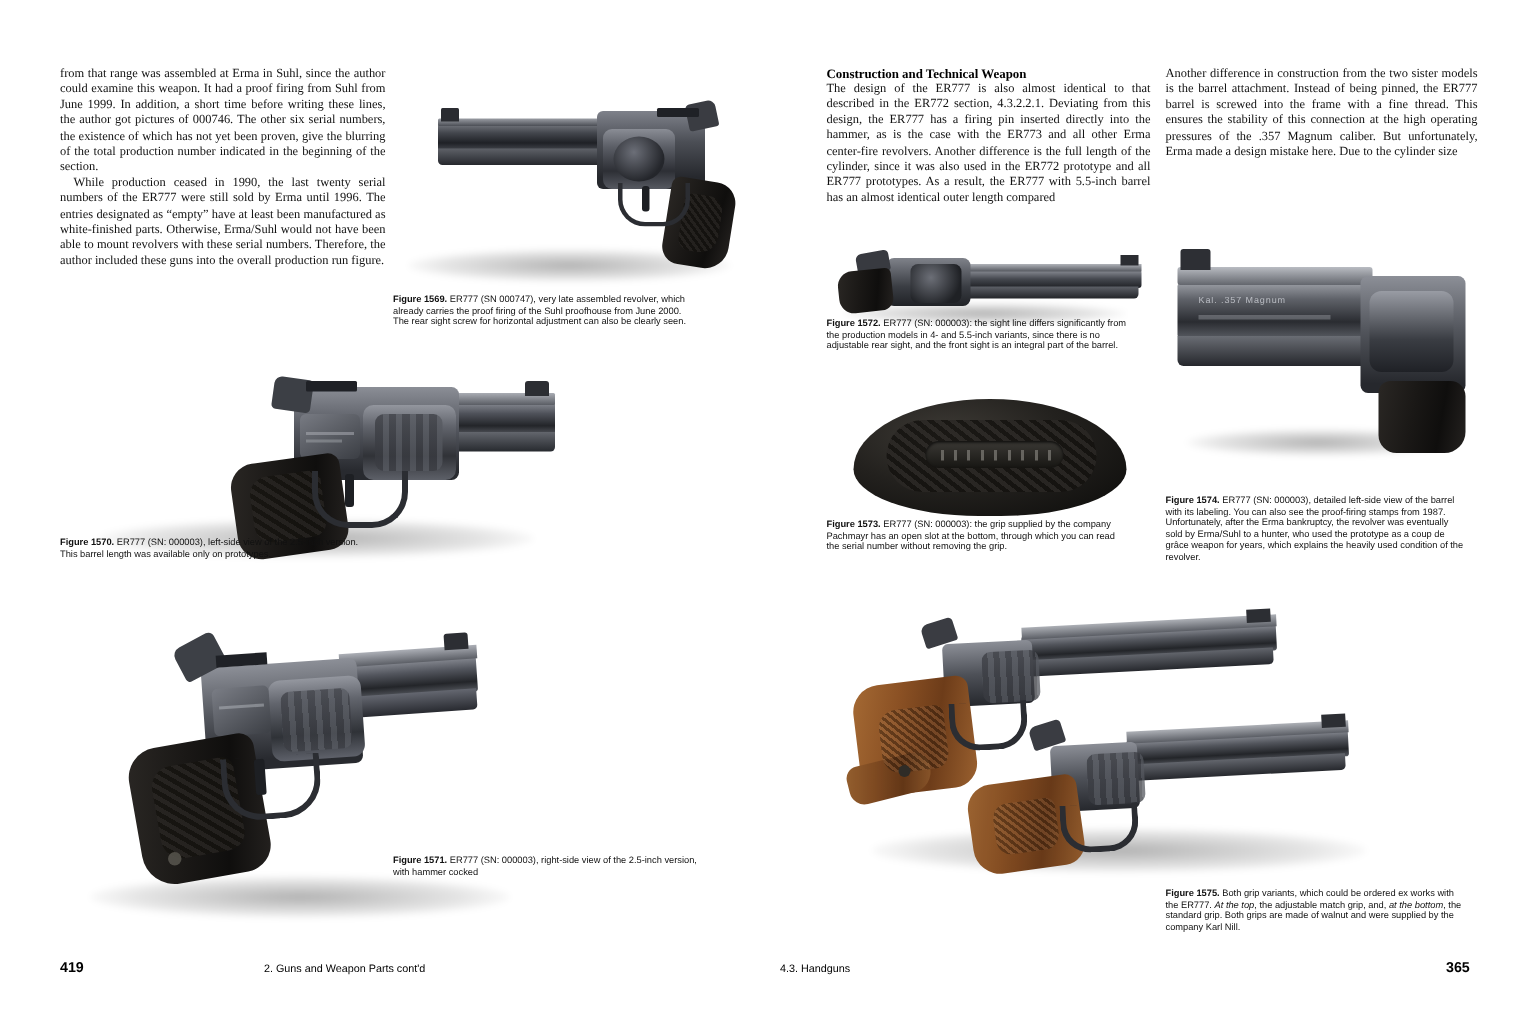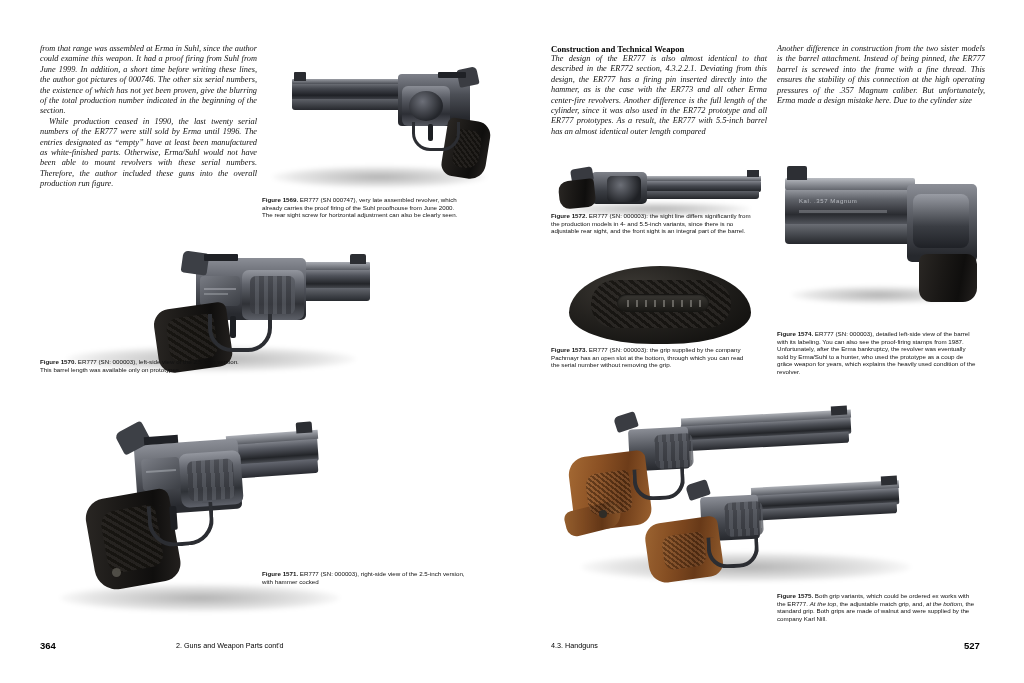--- a/index.html
+++ b/index.html
@@ -27,21 +27,20 @@
 
   
   .body-text {
     position: absolute;
     font-family: "Liberation Serif", serif;
     font-size: 8.3px;
     line-height: 10.4px;
     text-align: justify;
     color: #111111;
     hyphens: auto;
-    font-style: italic;
   }
   .body-text p {
     margin: 0;
     text-indent: 0;
   }
   .body-text p + p {
     text-indent: 9px;
   }
   .section-head {
     position: absolute;
@@ -207,21 +206,21 @@
     <div style="position:absolute; left:72px; top:172px; width:9px; height:9px; border-radius:50%; background:#5d5a53; opacity:.8;"></div>
 
     <div style="position:absolute; left:108px; top:108px; width:58px; height:38px; border:4px solid #2b2d32; border-top:none; border-radius:0 0 26px 26px; transform:rotate(-4deg);"></div>
     <div style="position:absolute; left:130px; top:110px; width:7px; height:24px; background:#1d1f23; border-radius:2px; transform:rotate(-4deg);"></div>
   </div>
 
   <div class="caption" style="left:262px; top:570px; width:208px;">
     <b>Figure 1571.</b><span> ER777 (SN: 000003), right-side view of the 2.5-inch version, with hammer cocked</span>
   </div>
 
-  <div class="folio" style="left:40px;">364</div>
+  <div class="folio" style="left:40px;">419</div>
   <div class="running-head" style="left:176px;">2. Guns and Weapon Parts cont'd</div>
 
   <div class="section-head" style="left:551px; top:44px; width:216px;">Construction and Technical Weapon</div>
 
   <div class="body-text" style="left:551px; top:54px; width:216px;">
     <p>The design of the ER777 is also almost identical to that described in the ER772 section, 4.3.2.2.1. Deviating from this design, the ER777 has a firing pin inserted directly into the hammer, as is the case with the ER773 and all other Erma center-fire revolvers. Another difference is the full length of the cylinder, since it was also used in the ER772 prototype and all ER777 prototypes. As a result, the ER777 with 5.5-inch barrel has an almost identical outer length compared</p>
   </div>
 
   <div class="body-text" style="left:777px; top:44px; width:208px;">
     <p>Another difference in construction from the two sister models is the barrel attachment. Instead of being pinned, the ER777 barrel is screwed into the frame with a fine thread. This ensures the stability of this connection at the high operating pressures of the .357 Magnum caliber. But unfortunately, Erma made a design mistake here. Due to the cylinder size</p>
@@ -308,16 +307,16 @@
     <div style="position:absolute; left:136px; top:80px; width:22px; height:16px; background:#3a3c42; border-radius:5px 3px 2px 2px; transform:rotate(-18deg);"></div>
     <div class="wood" style="position:absolute; left:96px; top:118px; width:74px; height:60px; border-radius:16px 8px 14px 18px; transform:rotate(-8deg); filter:brightness(.95);"></div>
     <div style="position:absolute; left:112px; top:132px; width:42px; height:34px; border-radius:10px 6px 10px 10px; background:repeating-linear-gradient(45deg,rgba(0,0,0,.28) 0 2px,rgba(255,255,255,.05) 2px 4px); transform:rotate(-8deg);"></div>
     <div style="position:absolute; left:156px; top:134px; width:44px; height:28px; border:4px solid #2b2d32; border-top:none; border-radius:0 0 20px 20px; transform:rotate(-3deg);"></div>
   </div>
 
   <div class="caption right" style="left:777px; top:592px; width:200px;">
     <b>Figure 1575.</b><span> Both grip variants, which could be ordered ex works with the ER777. </span><i>At the top</i><span>, the adjustable match grip, and, </span><i>at the bottom</i><span>, the standard grip. Both grips are made of walnut and were supplied by the company Karl Nill.</span>
   </div>
 
-  <div class="running-head" style="left:551px;margin-top:44px;">4.3. Handguns</div>
-  <div class="folio" style="left:964px;">527</div>
+  <div class="running-head" style="left:520px;margin-top:44px;">4.3. Handguns</div>
+  <div class="folio" style="left:964px;">365</div>
 
 </div>
 
 </body></html>

